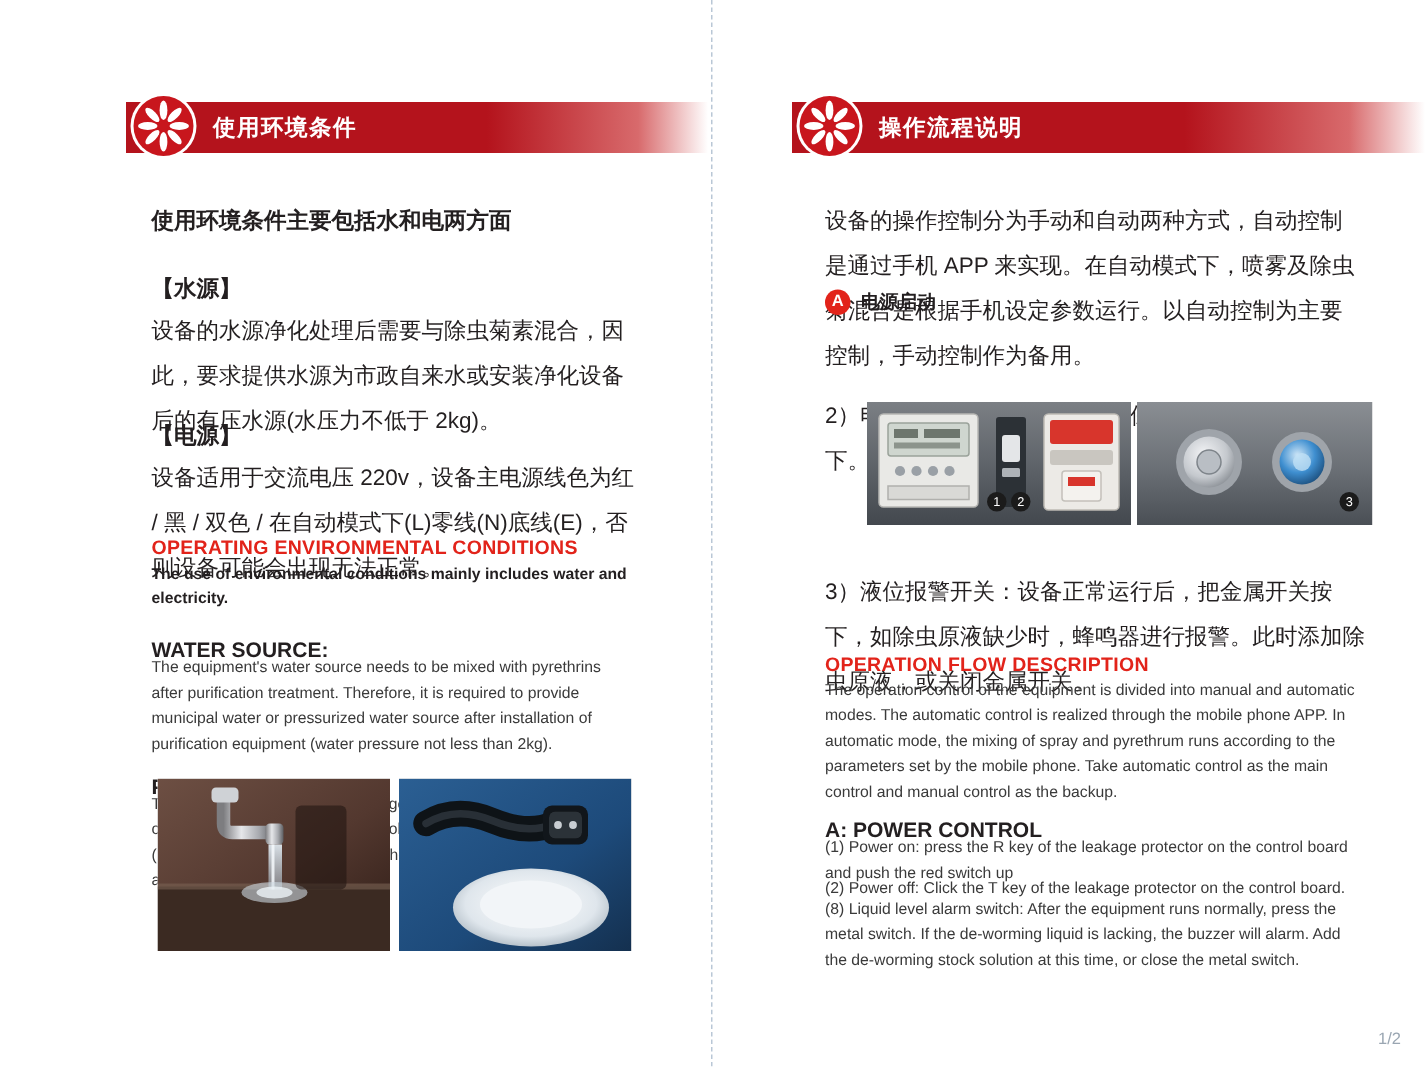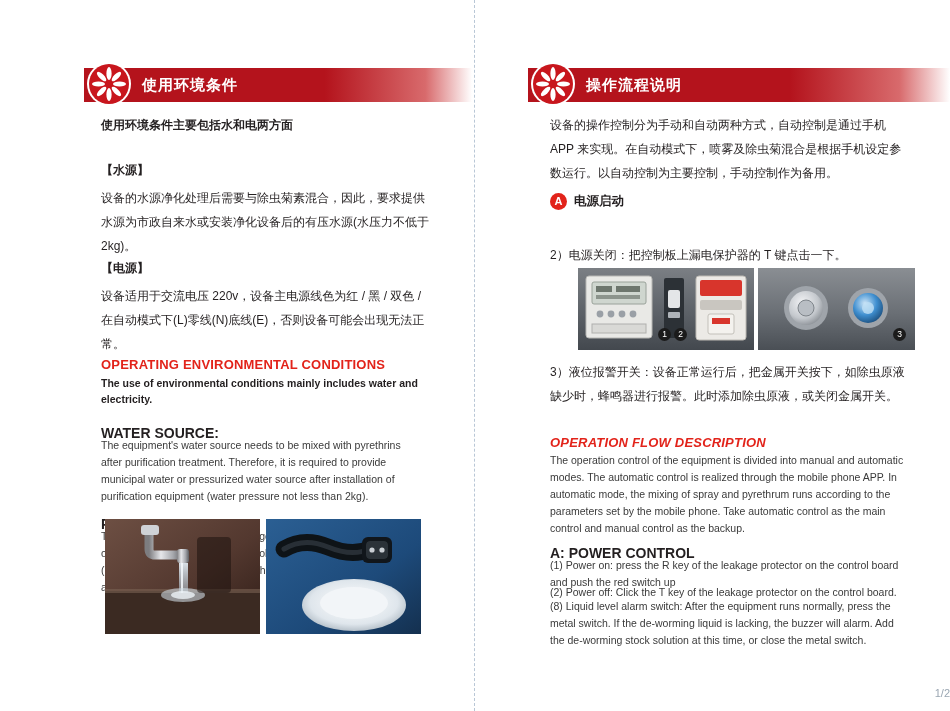--- a/index.html
+++ b/index.html
@@ -27,21 +27,20 @@
     left: 474px;
     top: 0;
     width: 0;
     height: 711px;
     border-left: 1px dashed #b9c7d6;
   }
   .panel {
     position: absolute;
     top: 0;
     height: 711px;
-    padding-left: 16px;
   }
   .panel-left { left: 0; width: 474px; }
   .panel-right { left: 475px; width: 475px; }
 
   
   .sec-head {
     position: absolute;
     height: 34px;
     background: linear-gradient(to right, #b4131c 0%, #b4131c 62%, #d86a6c 88%, #ffffff 100%);
     display: flex;
@@ -68,21 +67,21 @@
   .sec-head-left { left: 84px; top: 68px; width: 388px; }
   .sec-head-right { left: 528px; top: 68px; width: 422px; }
 
   
   .blk {
     position: absolute;
     font-size: 11.5px;
     line-height: 1.95;
     color: #231f20;
   }
-  .cn { font-size: 12px; line-height: 2.0; }
+  .cn { font-size: 15px; line-height: 2.0; margin-top: 20px; }
   .cn-b { font-weight: bold; }
   .en { font-size: 10.5px; line-height: 1.62; color: #3a3a3a; }
   .en-b { font-weight: bold; font-size: 10.5px; line-height: 1.55; color: #231f20;}
   .h-red {
     color: #e2231a;
     font-weight: bold;
     font-size: 13px;
     letter-spacing: 0.2px;
   }
   .cap-b { font-weight: bold; font-size: 14px; color: #231f20; }
@@ -341,21 +340,21 @@
         <circle cx="48" cy="40" r="8" fill="#b9bec4" stroke="#7e848a"></circle>
         <circle cx="110" cy="40" r="20" fill="#9fa4aa"></circle>
         <circle cx="110" cy="40" r="15" fill="url(#blueknob)"></circle>
         <circle cx="110" cy="40" r="6" fill="#bfe0f5" opacity="0.8"></circle>
       </svg>
       <div class="num-badge" style="right:9px; bottom:9px;">3</div>
     </div>
 
     <div class="blk cn" style="left:75px; top:360px; width:360px;">3）液位报警开关：设备正常运行后，把金属开关按下，如除虫原液缺少时，蜂鸣器进行报警。此时添加除虫原液，或关闭金属开关。</div>
 
-    <div class="blk h-red" style="left:75px; top:430px; width:380px;font-style:italic;">OPERATION FLOW DESCRIPTION</div>
+    <div class="blk h-red" style="left:75px; top:430px; width:380px;">OPERATION FLOW DESCRIPTION</div>
 
     <div class="blk en" style="left:75px; top:452px; width:360px;">The operation control of the equipment is divided into manual and automatic modes. The automatic control is realized through the mobile phone APP. In automatic mode, the mixing of spray and pyrethrum runs according to the parameters set by the mobile phone. Take automatic control as the main control and manual control as the backup.</div>
 
     <div class="blk cap-b" style="left:75px; top:540px; width:360px;">A: POWER CONTROL</div>
 
     <div class="blk en" style="left:75px; top:557px; width:360px;">(1) Power on: press the R key of the leakage protector on the control board and push the red switch up</div>
 
     <div class="blk en" style="left:75px; top:584px; width:360px;">(2) Power off: Click the T key of the leakage protector on the control board.</div>
 
     <div class="blk en" style="left:75px; top:598px; width:360px;">(8) Liquid level alarm switch: After the equipment runs normally, press the metal switch. If the de-worming liquid is lacking, the buzzer will alarm. Add the de-worming stock solution at this time, or close the metal switch.</div>

